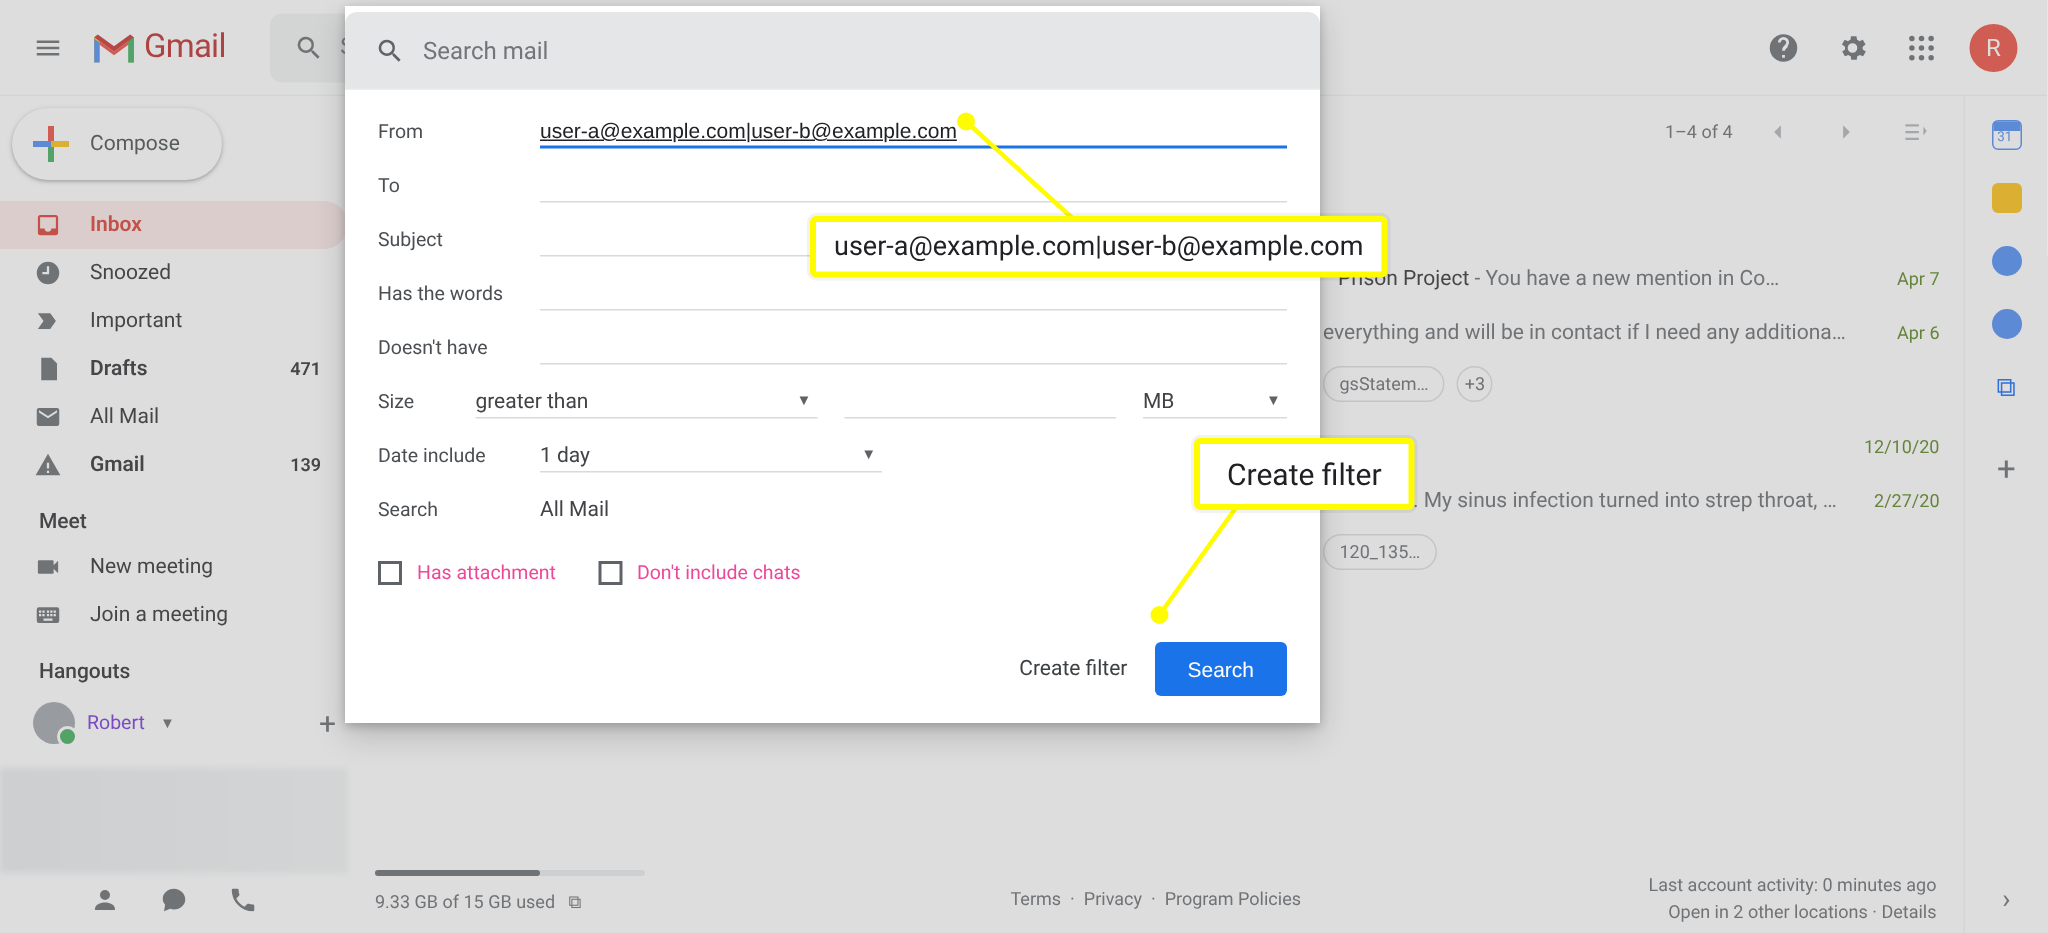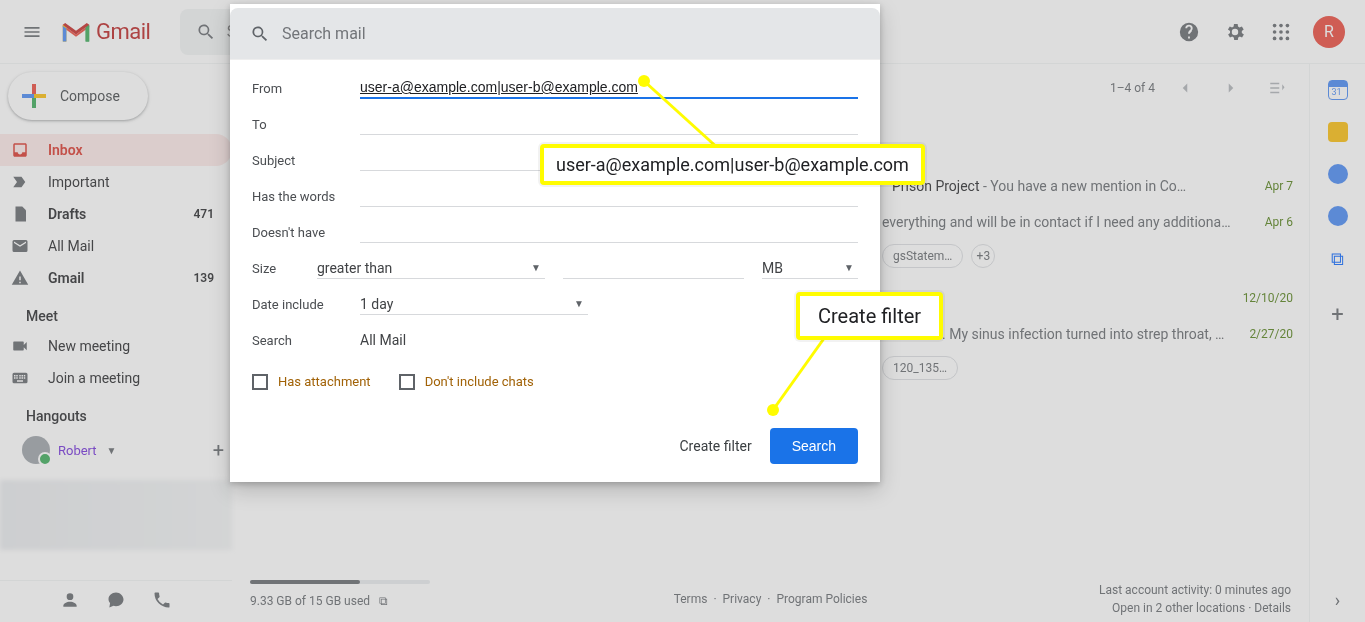--- a/index.html
+++ b/index.html
@@ -21,21 +21,21 @@
   .avatar{width:32px;height:32px;border-radius:50%;background:#ea4335;color:#fff;display:flex;align-items:center;justify-content:center;font-size:16px;margin-left:6px;}
   
   .body { display:flex; height:calc(100% - 64px);}
   .sidebar { width:232px; padding-top:8px; display:flex; flex-direction:column;}
   .compose { margin:0 0 14px 8px; width:140px; height:48px; border-radius:24px; box-shadow:0 1px 2px rgba(60,64,67,.3),0 1px 3px 1px rgba(60,64,67,.15); display:flex; align-items:center; gap:14px; padding-left:14px; background:#fff; cursor:pointer;}
   .compose-plus{width:24px;height:24px;position:relative;}
   .compose-plus::before,.compose-plus::after{content:"";position:absolute;background:#ea4335;}
   .compose-plus::before{left:10px;top:0;width:4px;height:24px;background:linear-gradient(#ea4335 50%,#34a853 50%);}
   .compose-plus::after{top:10px;left:0;height:4px;width:24px;background:linear-gradient(90deg,#4285f4 50%,#fbbc04 50%);}
   .compose span{font-size:14px;color:#3c4043;}
-  .nav-item{height:32px;display:flex;align-items:center;padding-left:10px;border-top-right-radius:16px;border-bottom-right-radius:16px;cursor:pointer;color:#202124;font-size:14px;gap:18px;}
+  .nav-item{height:32px;display:flex;align-items:center;padding-left:22px;border-top-right-radius:16px;border-bottom-right-radius:16px;cursor:pointer;color:#202124;font-size:14px;gap:18px;}
   .nav-item.active{background:#fce8e6;color:#d93025;font-weight:600;}
   .nav-item.bold{font-weight:600;}
   .nav-item .ico{width:20px;display:flex;justify-content:center;}
   .nav-item .ico svg{width:18px;height:18px;fill:#5f6368;}
   .nav-item.active .ico svg{fill:#d93025;}
   .nav-item .count{margin-left:auto;margin-right:18px;font-size:12px;}
   .section-label{font-size:14px;color:#202124;padding:14px 0 6px 26px;font-weight:500;}
   .hangouts-user{display:flex;align-items:center;padding:6px 8px 6px 22px;gap:8px;}
   .hangouts-user .presence{width:28px;height:28px;border-radius:50%;background:#9aa0a6;position:relative;}
   .hangouts-user .presence::after{content:"";position:absolute;width:10px;height:10px;border-radius:50%;background:#34a853;border:2px solid #fff;bottom:-2px;right:-2px;}
@@ -81,21 +81,21 @@
   .filter-body{padding:10px 22px 18px;}
   .frow{display:flex;align-items:center;height:36px;font-size:13px;}
   .frow .flabel{width:108px;color:#4b4e52;}
   .frow .finput{flex:1;border:none;border-bottom:1px solid #d7d9dc;font-size:14px;color:#1a73e8;outline:none;padding:2px 0;}
   .frow .finput.active{border-bottom:2px solid #1a73e8;color:#202124;text-decoration:underline;}
   .frow .fsel{flex:0 0 228px;border-bottom:1px solid #d7d9dc;display:flex;align-items:center;justify-content:space-between;padding:2px 4px 2px 0;color:#414346;font-size:14px;}
   .frow .fsel .tri{font-size:10px;color:#5f6368;}
   .frow .gap{width:30px;}
   .frow .fsel.unit{flex:0 0 96px;}
   .frow.checks{gap:28px;margin-top:6px;}
-  .chk{display:flex;align-items:flex-start;gap:10px;color:#a16207;}
+  .chk{display:flex;align-items:center;gap:10px;color:#ec4899;}
   .chk .box{width:16px;height:16px;border:2px solid #5f6368;}
   .filter-actions{display:flex;justify-content:flex-end;gap:18px;align-items:center;padding:10px 22px 18px;}
   .link-btn{color:#3c4043;font-size:14px;cursor:pointer;}
   .primary-btn{background:#1a73e8;color:#fff;border:none;height:36px;padding:0 22px;border-radius:4px;font-size:14px;cursor:pointer;}
   
   .callout{position:absolute;z-index:400;background:#fff;border:4px solid #fffc00;border-radius:4px;padding:6px 12px;font-size:18px;color:#202124;box-shadow:0 0 0 2px rgba(0,0,0,0.05);}
   .callout.small{font-size:20px;padding:8px 18px;}
   svg.annot{position:absolute;z-index:350;pointer-events:none;}
 </style>
 </head>
@@ -173,20 +173,28 @@
           </svg>
           <svg viewBox="0 0 24 24" style="margin-left:-18px">
             <path d="M19 3H5C3.9 3 3 3.9 3 5v14c0 1.1.9 2 2 2h14c1.1 0 2-.9 2-2V5c0-1.1-.9-2-2-2zm0 12h-4c0 1.66-1.34 3-3 3s-3-1.34-3-3H5V5h14v10z"></path>
           </svg>
         </span>
       <span>Inbox</span>
     </div>
     <div class="nav-item">
       <span class="ico">
           <svg viewBox="0 0 24 24">
+            <path d="M12 2a10 10 0 100 20 10 10 0 000-20zm1 11H7v-2h4V6h2z"></path>
+          </svg>
+        </span>
+      <span>Snoozed</span>
+    </div>
+    <div class="nav-item">
+      <span class="ico">
+          <svg viewBox="0 0 24 24">
             <path d="M3 5h11l5 7-5 7H3l5-7z"></path>
           </svg>
         </span>
       <span>Important</span>
     </div>
     <div class="nav-item bold">
       <span class="ico">
           <svg viewBox="0 0 24 24">
             <path d="M6 2h9l5 5v15H6z"></path>
           </svg>

